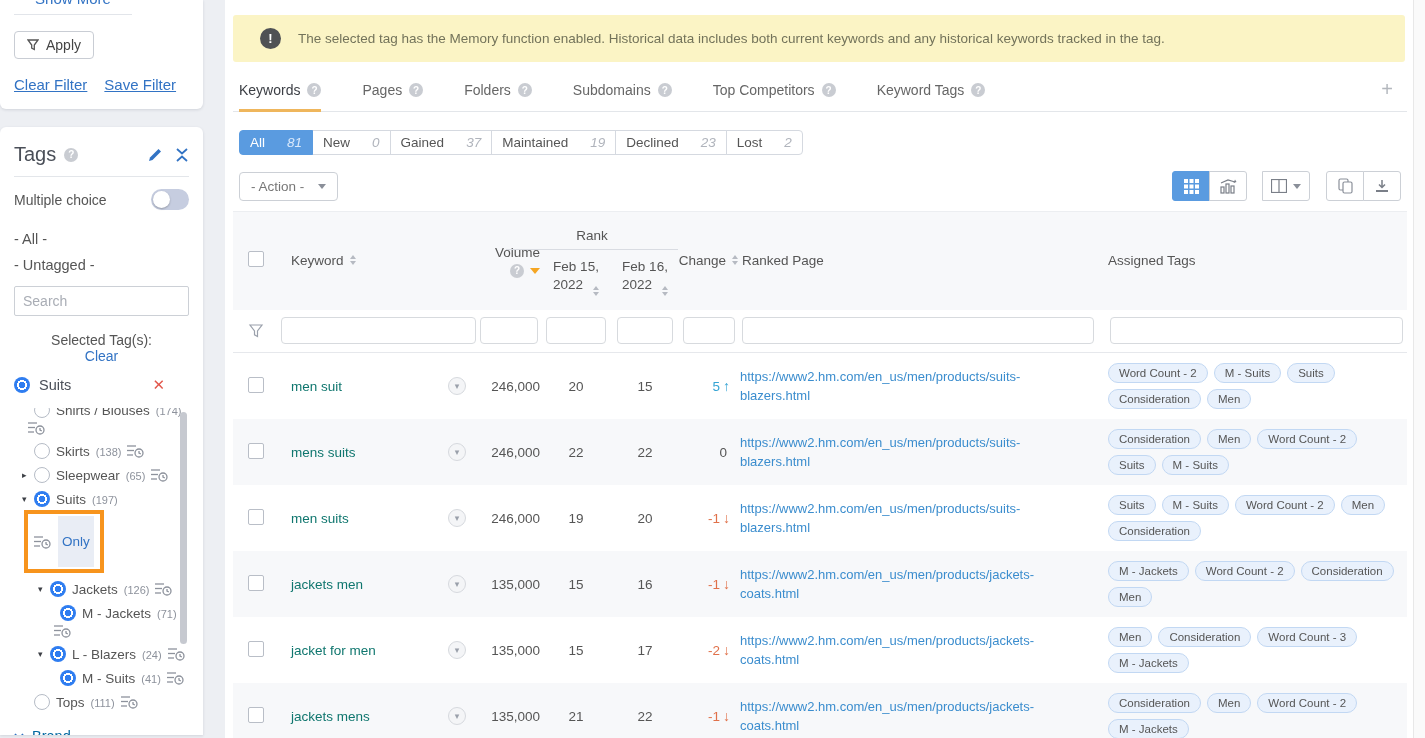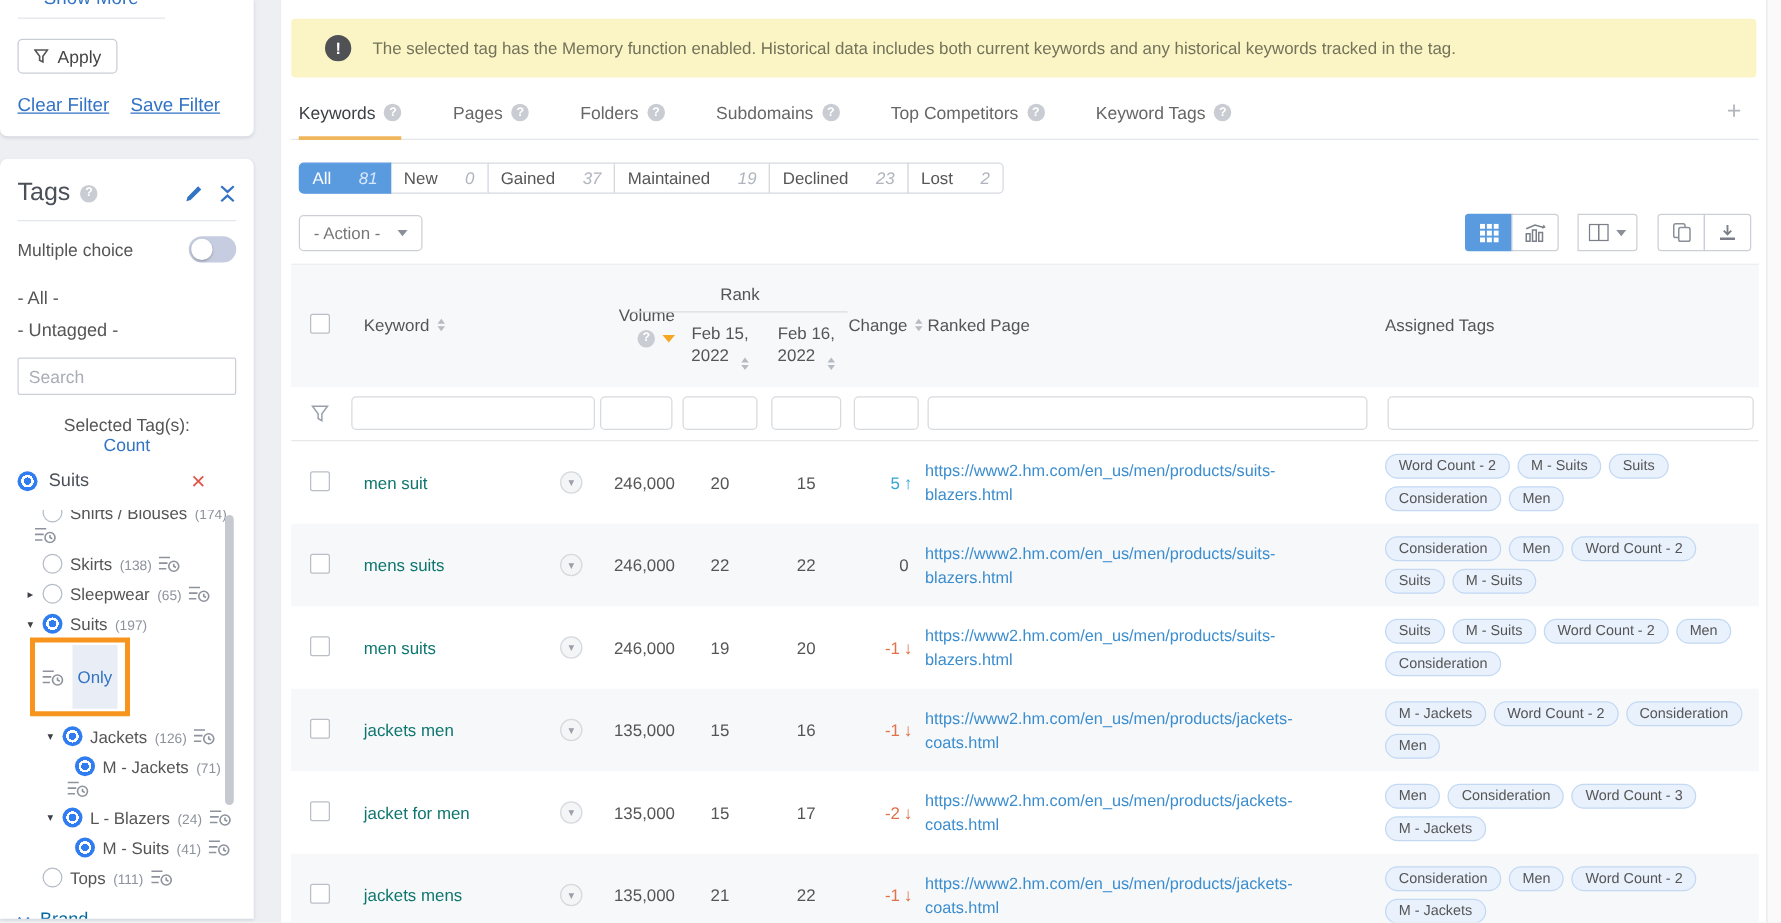--- a/index.html
+++ b/index.html
@@ -206,21 +206,21 @@
           </span>
       </div>
 
       <div class="plainitem">- All -</div>
       <div class="plainitem">- Untagged -</div>
 
       <input class="search-box" placeholder="Search" style="">
 
       <div class="selrow">
         <span>Selected Tag(s):</span>
-        <a>Count</a>
+        <a>Clear</a>
       </div>
 
       <div class="chiprow">
         <span class="radio on" style="margin-right:9px"></span>
         <span>Suits</span>
         <span class="xclose">✕</span>
       </div>
 
       <div class="tree" id="tag-tree">
           <div class="tree-item lvl1 clipped">

